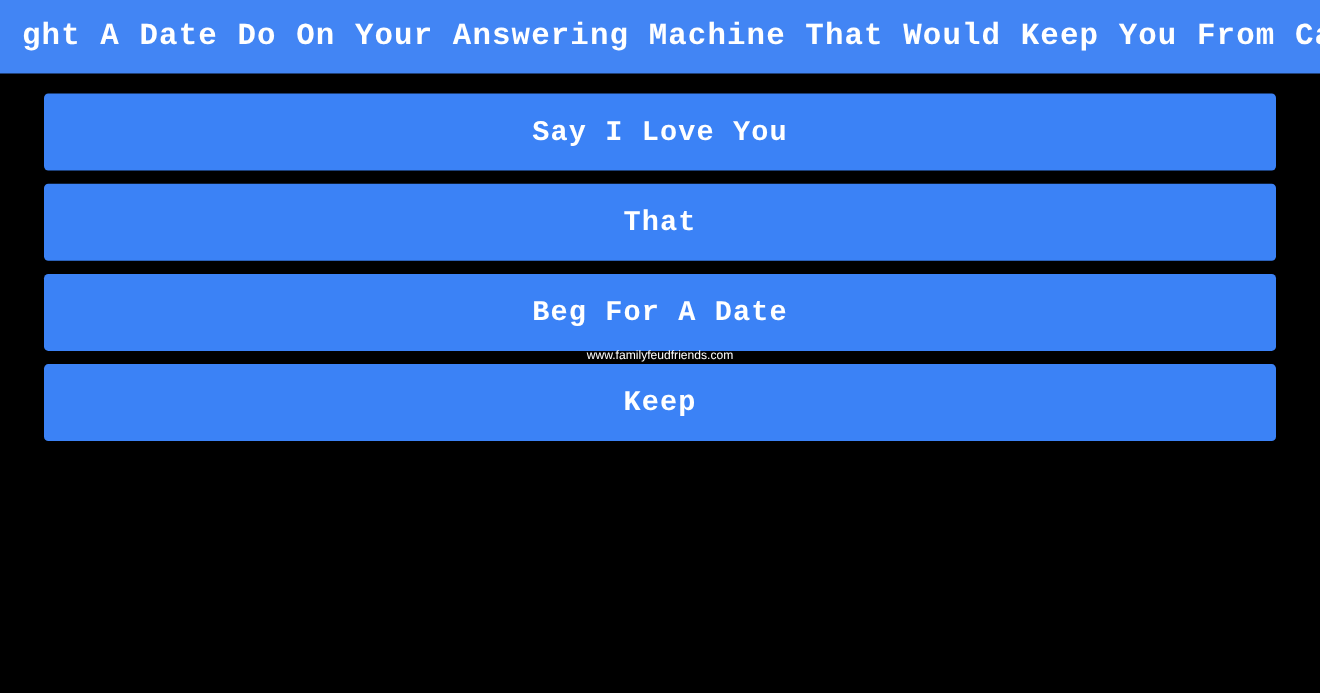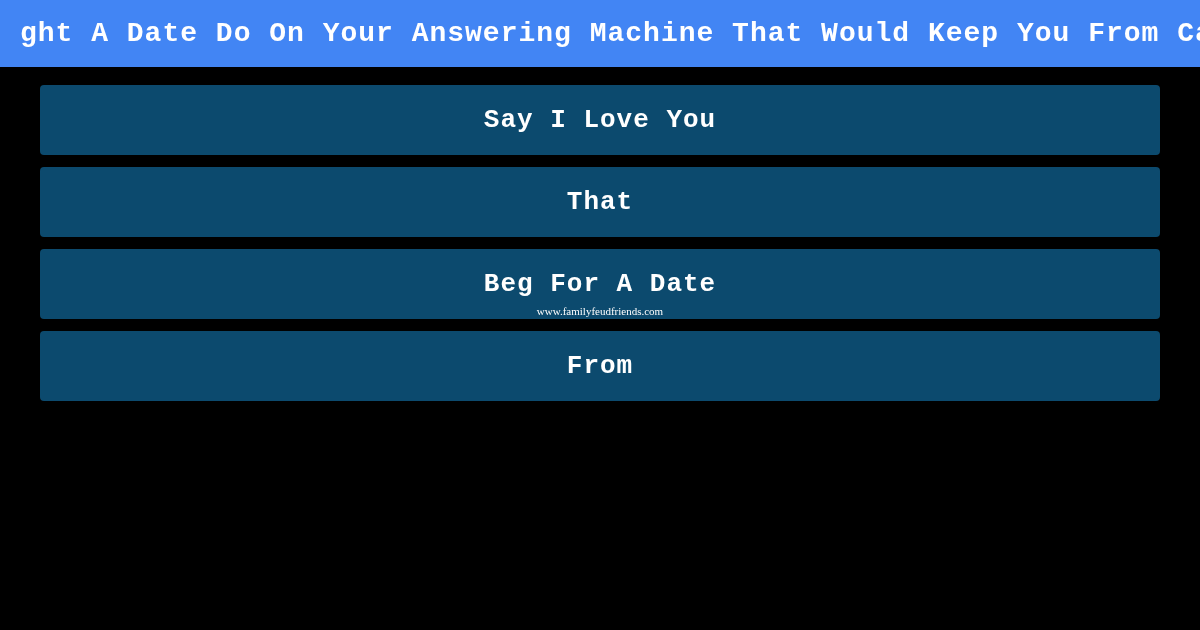--- a/index.html
+++ b/index.html
@@ -35,43 +35,43 @@
 
     .answers-container {
       background-color: #000000;
       padding: 18px 40px;
       display: flex;
       flex-direction: column;
       gap: 12px;
     }
 
     .answer-row {
-      background-color: #0c4a6e;
+      background-color: #3b82f6;
       border-radius: 4px;
       padding: 20px 10px;
       text-align: center;
       width: 100%;
     }
 
     .answer-text {
       color: #ffffff;
       font-size: 26px;
       font-weight: bold;
       font-family: 'Courier New', Courier, monospace;
       letter-spacing: 1px;
     }
 
     .watermark {
       position: absolute;
-      bottom: 84px;
+      bottom: 72px;
       left: 50%;
       transform: translateX(-50%);
       color: #ffffff;
       font-size: 11px;
-      font-family: Liberation Serif, serif;
+      font-family: Liberation Sans, sans-serif;
       z-index: 10;
       white-space: nowrap;
     }
 
     .last-row-container {
       position: relative;
     }
   </style>
 </head>
 <body>
@@ -92,16 +92,16 @@
   </div>
 
 
   <div class="answer-row">
     <span class="answer-text">Beg For A Date</span>
   </div>
 
 
   <div class="answer-row last-row-container">
     <div class="watermark">www.familyfeudfriends.com</div>
-    <span class="answer-text">From</span>
+    <span class="answer-text">Keep</span>
   </div>
 
 </div>
 
 </body></html>

